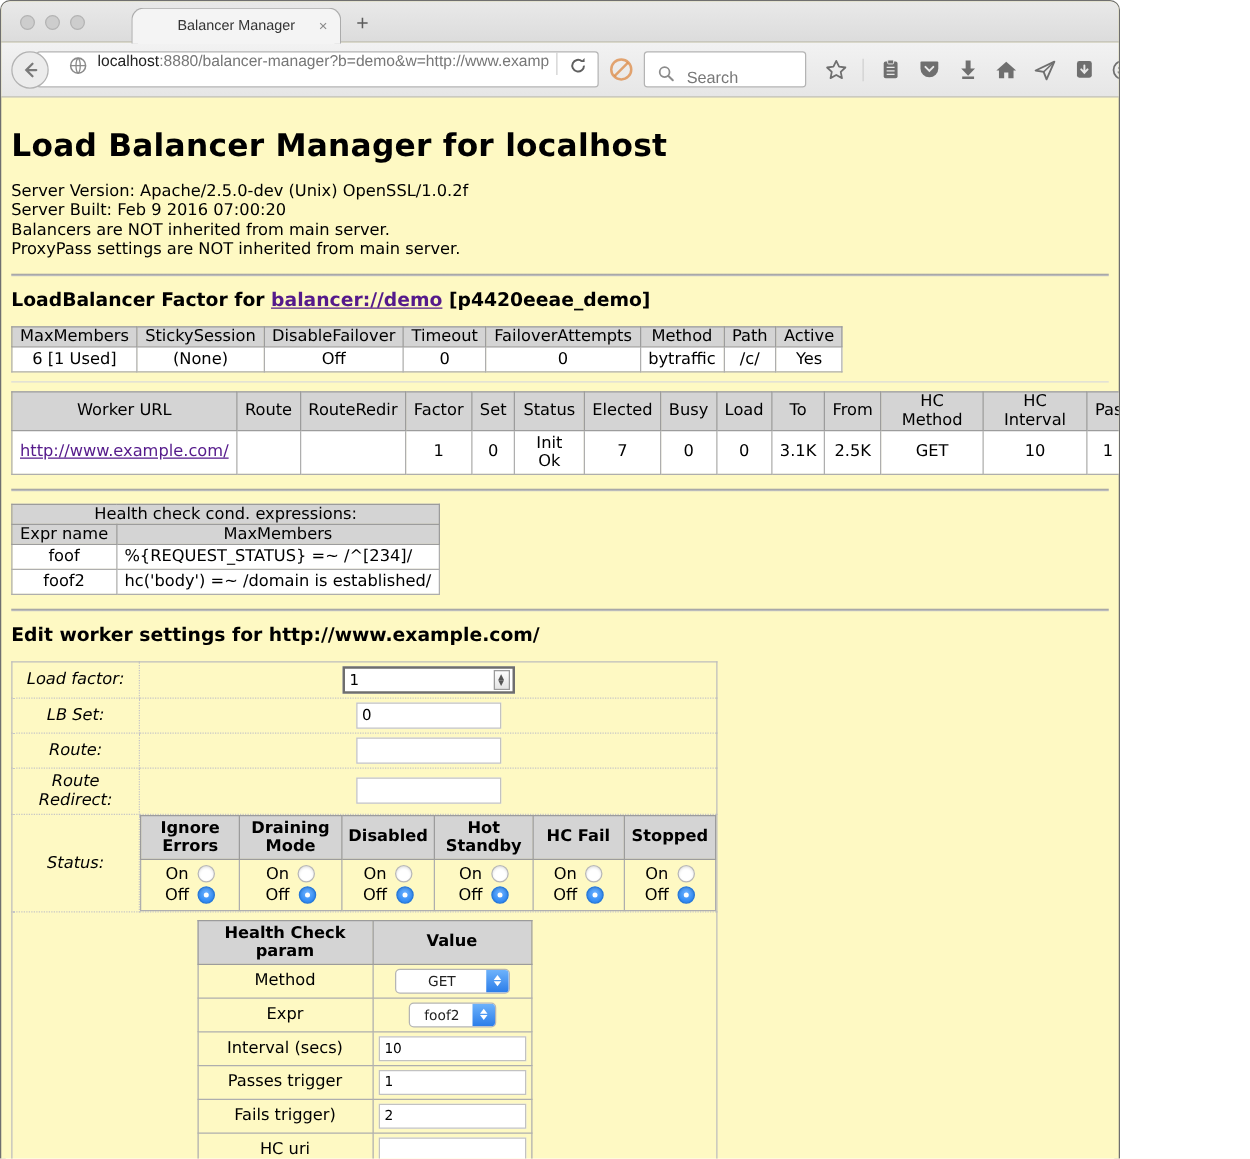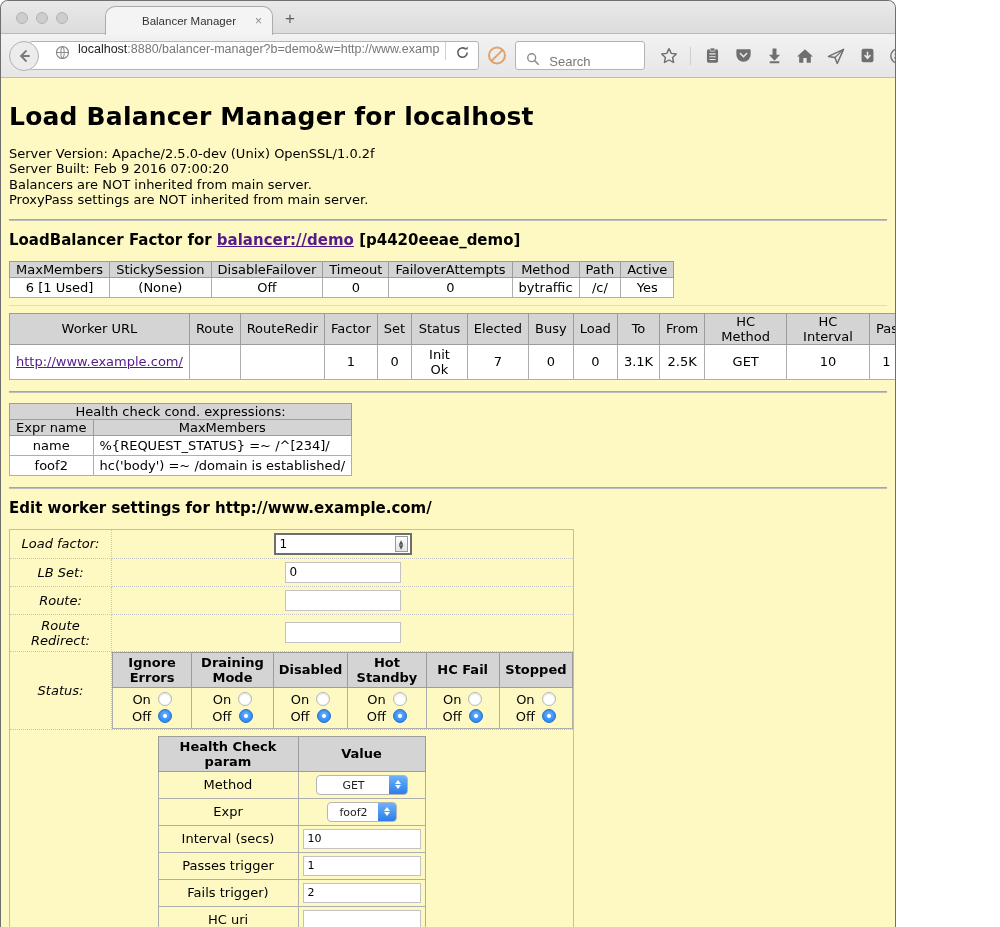--- a/index.html
+++ b/index.html
@@ -310,21 +310,21 @@
     <table class="grid" id="hcexpr-table">
       <tbody>
       <tr>
         <th colspan="2">Health check cond. expressions:</th>
       </tr>
       <tr>
         <th>Expr name</th>
         <th>MaxMembers</th>
       </tr>
       <tr>
-        <td>name</td>
+        <td>foof</td>
         <td class="left">%{REQUEST_STATUS} =~ /^[234]/</td>
       </tr>
       <tr>
         <td>foof2</td>
         <td class="left">hc('body') =~ /domain is established/</td>
       </tr>
       </tbody>
     </table>
 
     <hr>

